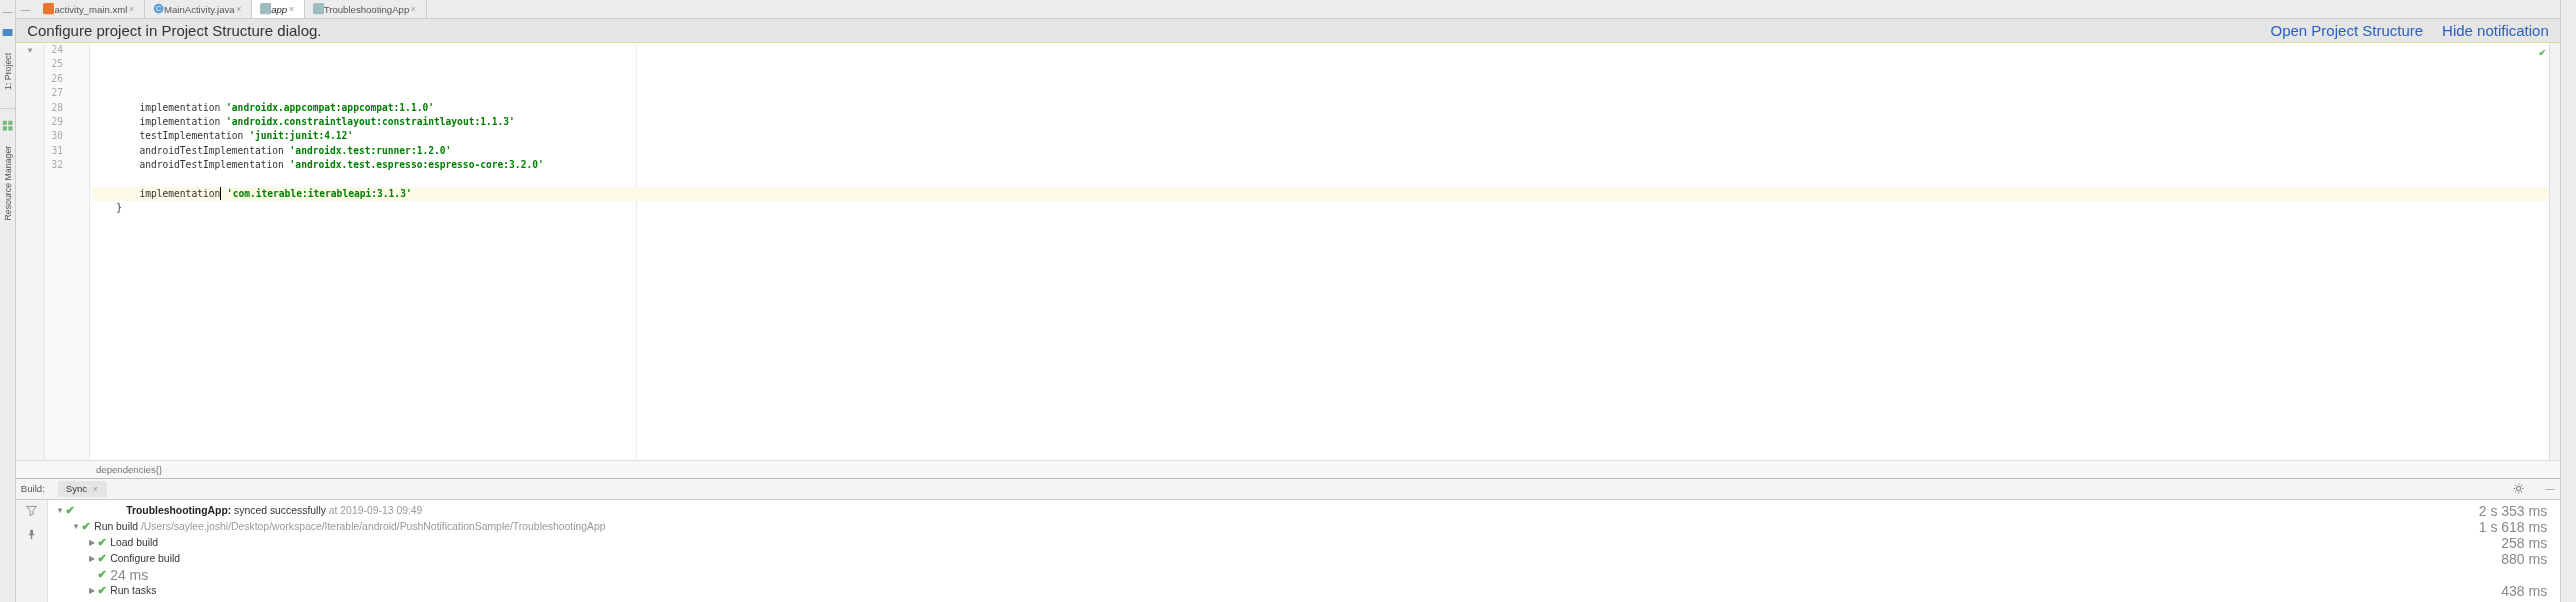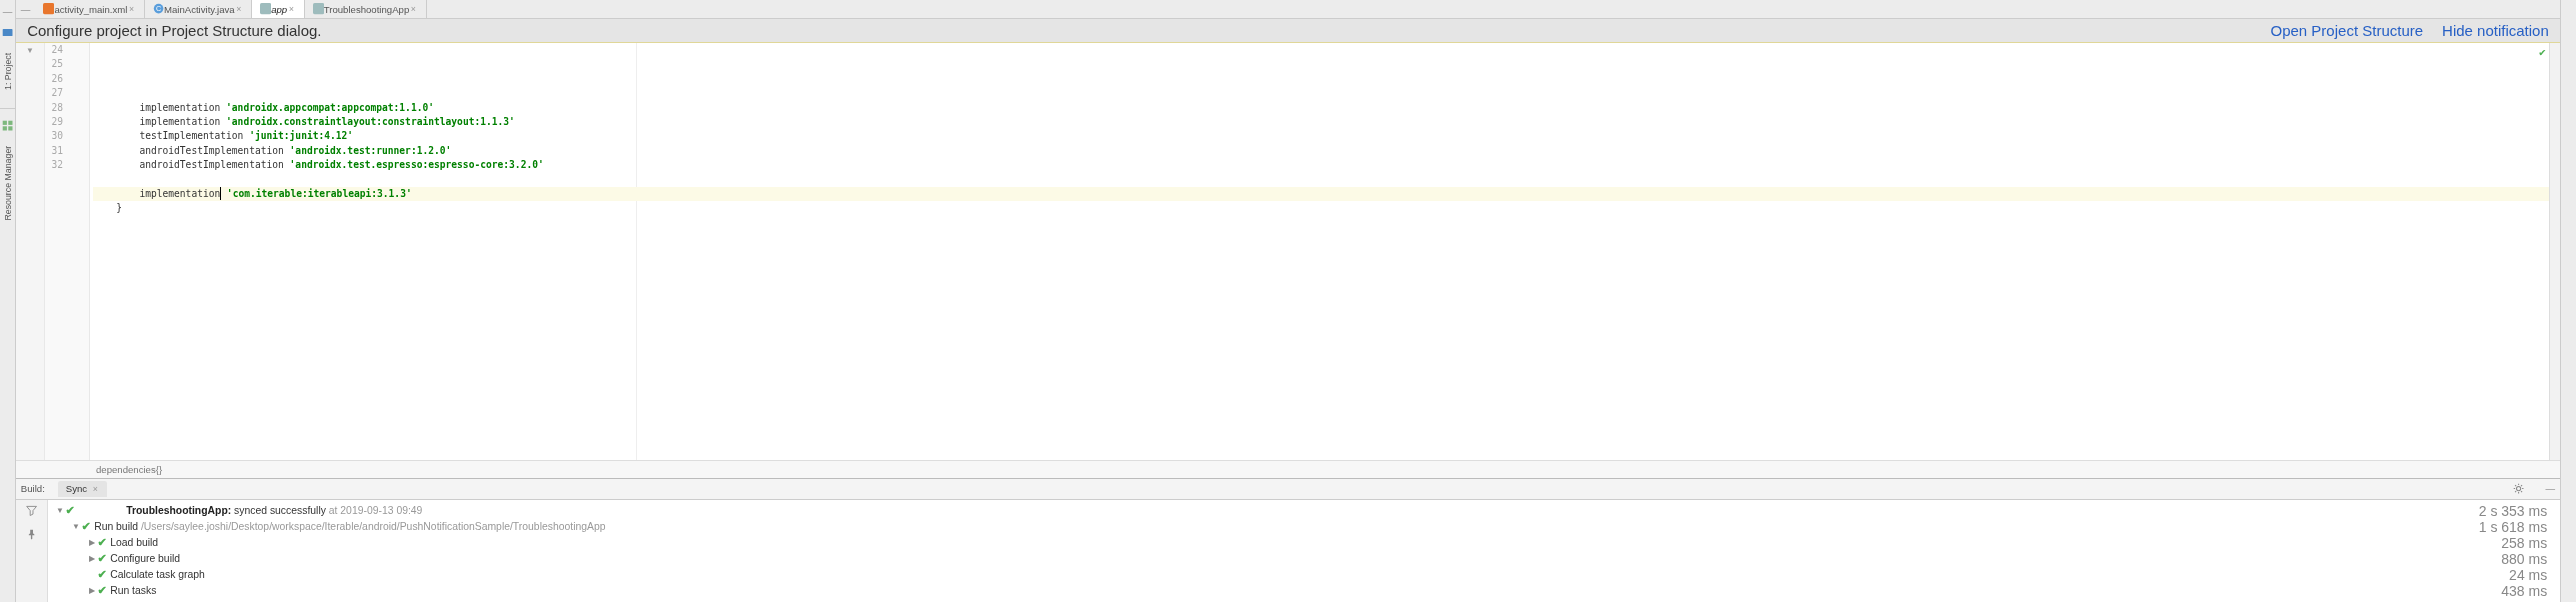--- a/index.html
+++ b/index.html
@@ -401,21 +401,20 @@
             <span class="tree-indent" style="width: 32px;"></span>
             <span class="chevron">▶</span>
             <span class="check">✔</span>
             <span class="tree-text">Configure build</span>
             <span class="timing">880 ms</span>
           </div>
           <div class="tree-row">
             <span class="tree-indent" style="width: 32px;"></span>
             <span class="chevron"></span>
             <span class="check">✔</span>
-            <span class="tree-text">Calculate task graph</span>
             <span class="timing">24 ms</span>
           </div>
           <div class="tree-row">
             <span class="tree-indent" style="width: 32px;"></span>
             <span class="chevron">▶</span>
             <span class="check">✔</span>
             <span class="tree-text">Run tasks</span>
             <span class="timing">438 ms</span>
           </div>
         </div>

